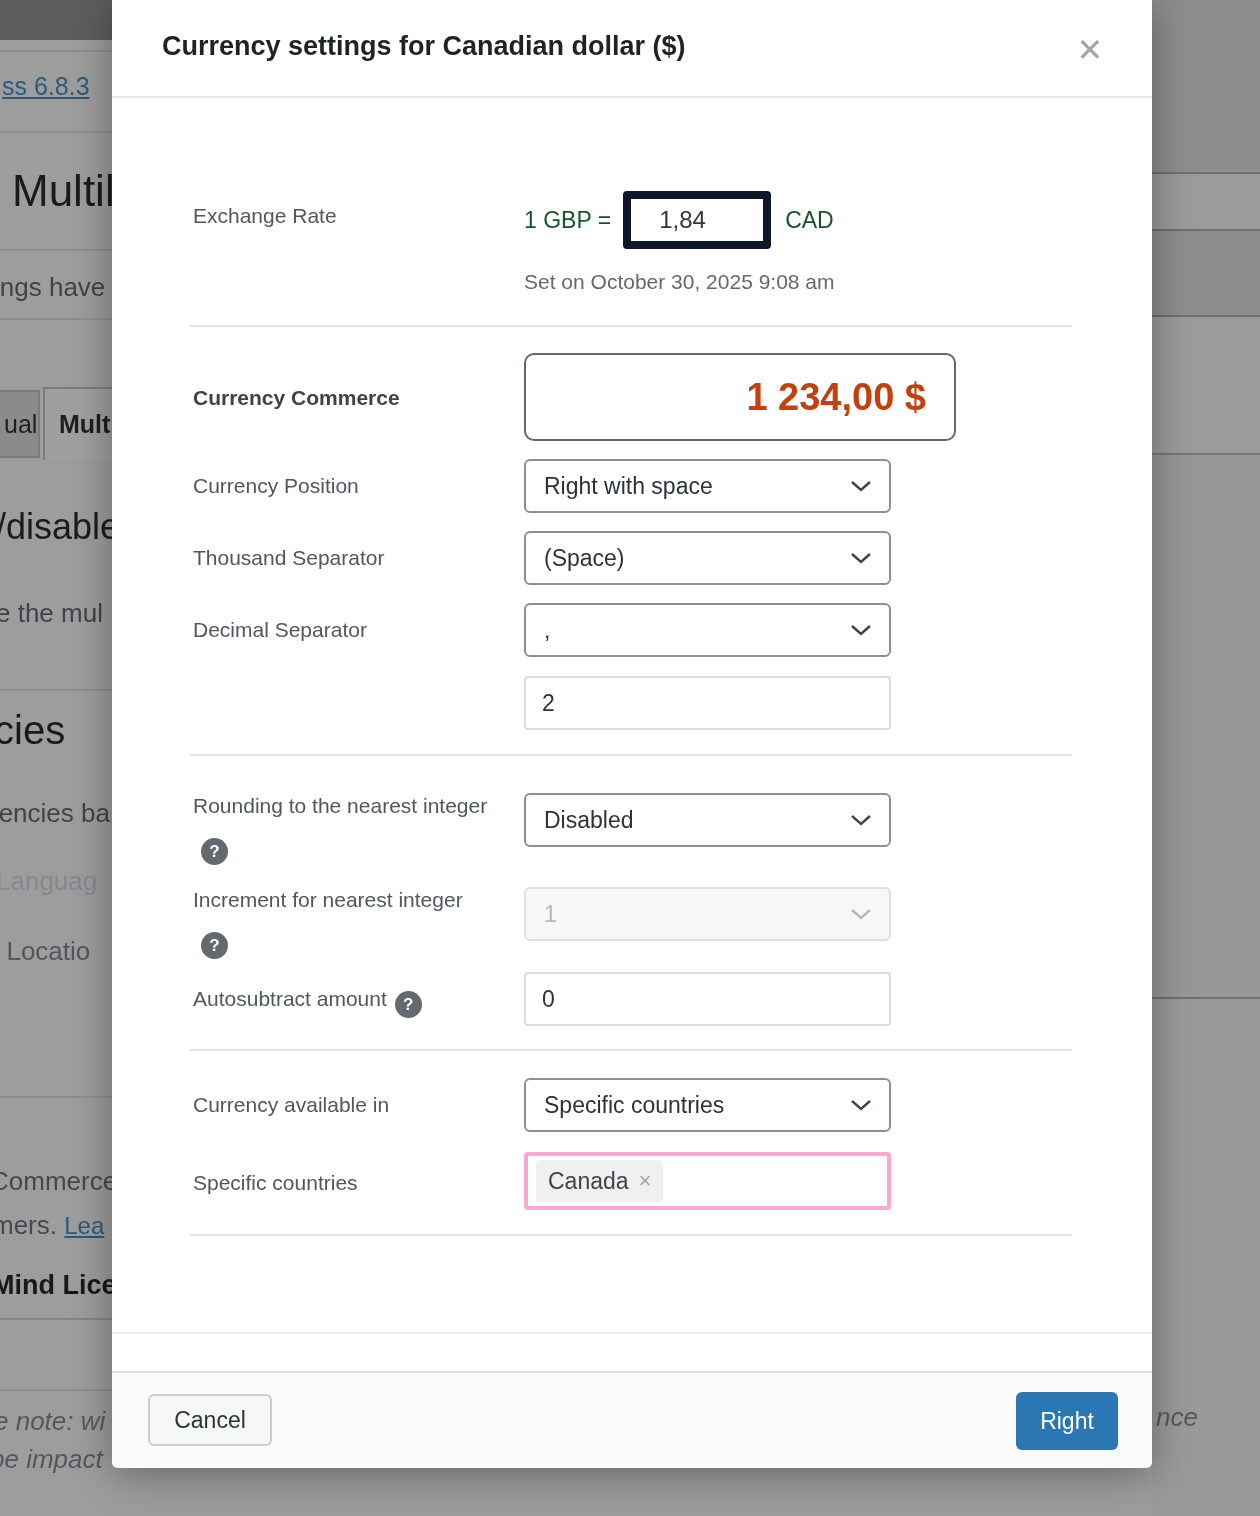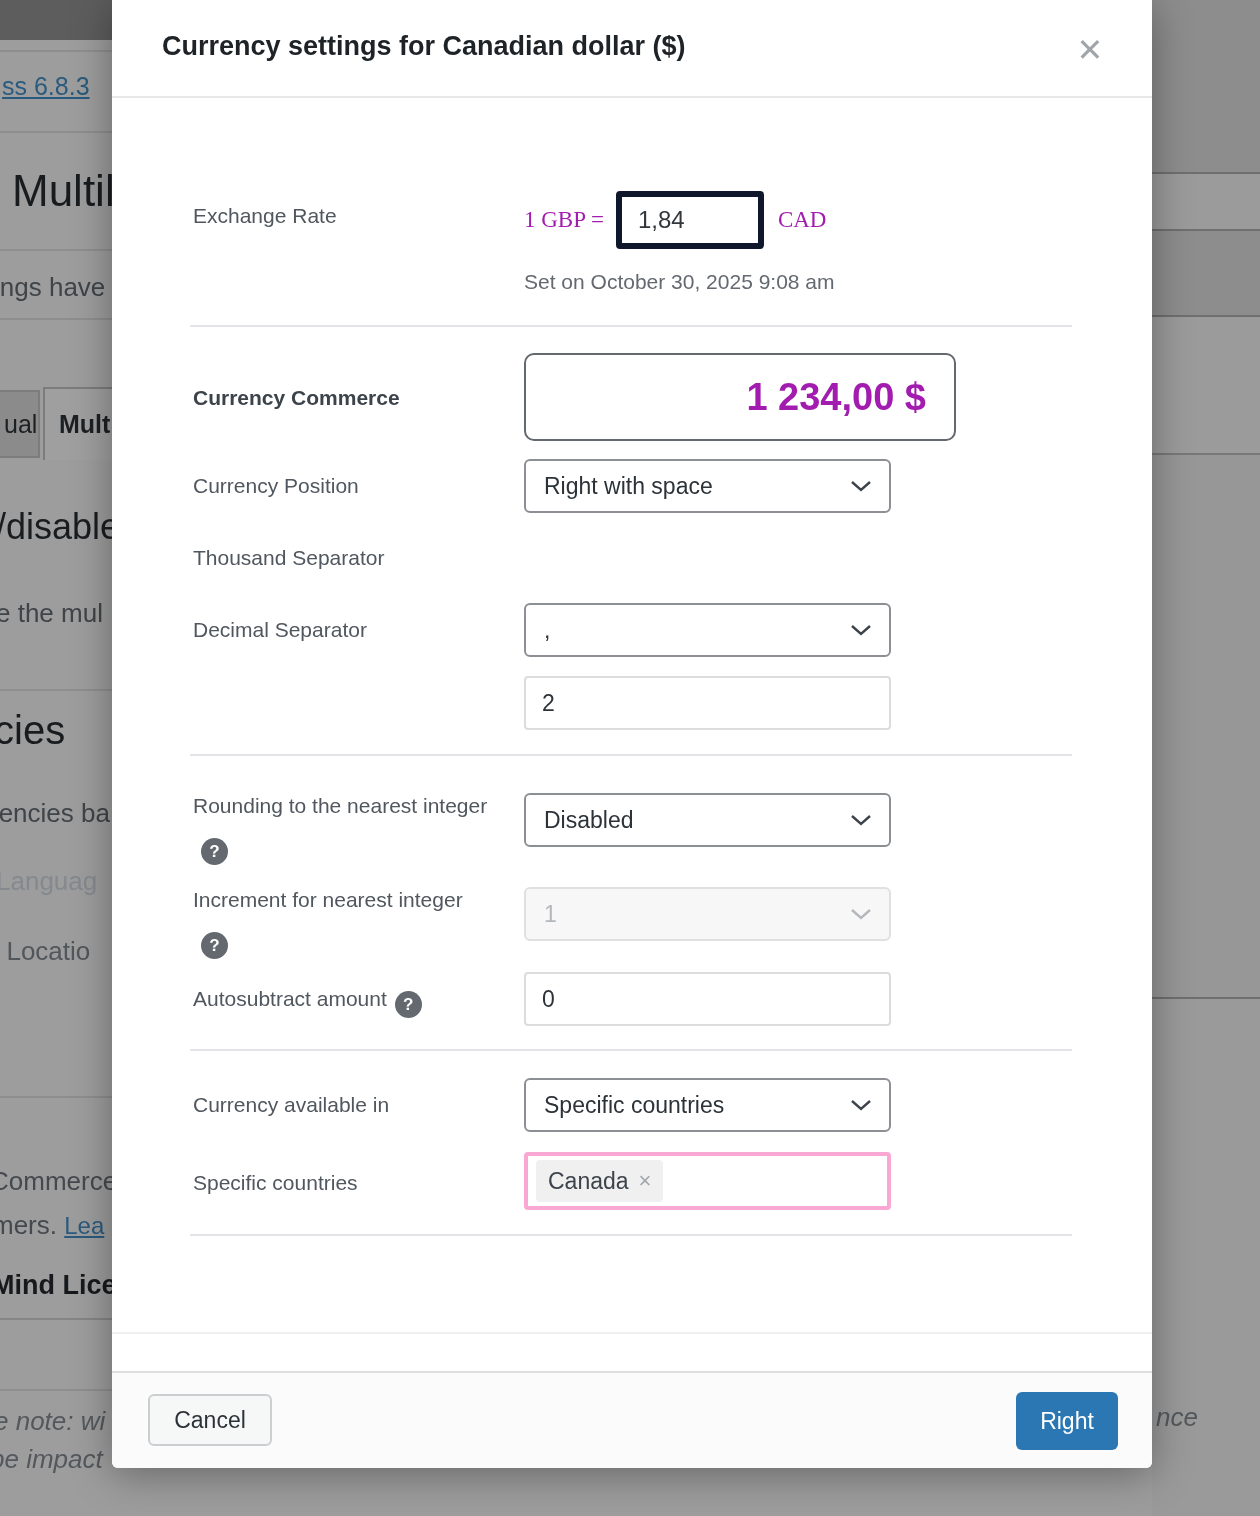--- a/index.html
+++ b/index.html
@@ -38,30 +38,30 @@
   .modal-header{position:absolute;left:0;top:0;width:100%;height:98px;
          border-bottom:2px solid #e8e8e8;}
   .modal-title{position:absolute;left:50px;top:31px;font-size:27px;font-weight:600;color:#1d2327;}
   .modal-close{position:absolute;right:40px;top:28px;width:44px;height:44px;border:none;background:none;
          font-size:32px;font-weight:300;color:#a0a5aa;cursor:pointer;line-height:40px;text-align:center;padding:0;}
 
   .row-label{position:absolute;left:81px;width:310px;font-size:21px;color:#50575e;line-height:40px;}
   .ctrl{position:absolute;left:412px;}
 
   .er-row{top:190px;height:60px;display:flex;align-items:center;}
-  .er-text{font-size:23px;color:#a21caf;font-family:Liberation Serif, serif;}
-  .er-input{width:148px;height:58px;margin:0 14px 0 12px;border:6px solid #0f172a;border-radius:4px;
-            font-size:24px;color:#32373c;padding:0 16px;outline:none;}
+  .er-text{font-size:23px;color:#14532d;}
+  .er-input{width:148px;height:58px;margin:0 14px 0 12px;border:8px solid #0f172a;border-radius:4px;
+            font-size:24px;color:#32373c;padding:0 28px;outline:none;}
   .set-on{position:absolute;left:412px;top:270px;font-size:21px;color:#646970;}
 
   .divider{position:absolute;left:78px;width:882px;height:2px;background:#e2e4e7;}
 
   .preview-label{font-weight:600;color:#3c434a;}
   .preview-box{top:353px;width:432px;height:88px;border:2px solid #646970;border-radius:10px;
-               font-size:38px;font-weight:600;color:#a21caf;text-align:right;
+               font-size:38px;font-weight:600;color:#c2410c;text-align:right;
                line-height:84px;padding-right:28px;}
 
   .select{width:367px;height:54px;border:2px solid #8c8f94;border-radius:6px;background:#fff;
           font-size:23px;color:#2c3338;line-height:50px;padding-left:18px;cursor:pointer;position:absolute;}
   .select svg{position:absolute;right:16px;top:17px;}
   .select.disabled{background:#f7f7f8;border-color:#dfe0e2;color:#b4b7bb;cursor:default;}
   .text-input{position:absolute;width:367px;height:54px;border:2px solid #dcdcde;border-radius:4px;
           font-size:23px;color:#2c3338;padding:0 16px;outline:none;}
 
   .qicon{display:inline-block;width:27px;height:27px;border-radius:50%;background:#646970;color:#fff;
@@ -159,20 +159,26 @@
 
     <div class="row-label" style="top:466px;">Currency Position</div>
     <div class="select ctrl" style="top:459px;">
       <span>Right with space</span>
       <svg width="24" height="16" viewBox="0 0 24 16">
         <polyline points="3,4 12,12 21,4" fill="none" stroke="#3c434a" stroke-width="2.4"></polyline>
         </svg>
     </div>
 
     <div class="row-label" style="top:538px;">Thousand Separator</div>
+    <div class="select ctrl" style="top:531px;">
+      <span>(Space)</span>
+      <svg width="24" height="16" viewBox="0 0 24 16">
+        <polyline points="3,4 12,12 21,4" fill="none" stroke="#3c434a" stroke-width="2.4"></polyline>
+        </svg>
+    </div>
 
     <div class="row-label" style="top:610px;">Decimal Separator</div>
     <div class="select ctrl" style="top:603px;">
       <span>,</span>
       <svg width="24" height="16" viewBox="0 0 24 16">
         <polyline points="3,4 12,12 21,4" fill="none" stroke="#3c434a" stroke-width="2.4"></polyline>
         </svg>
     </div>
 
     <input class="text-input ctrl" style="top: 676px;" value="2">

